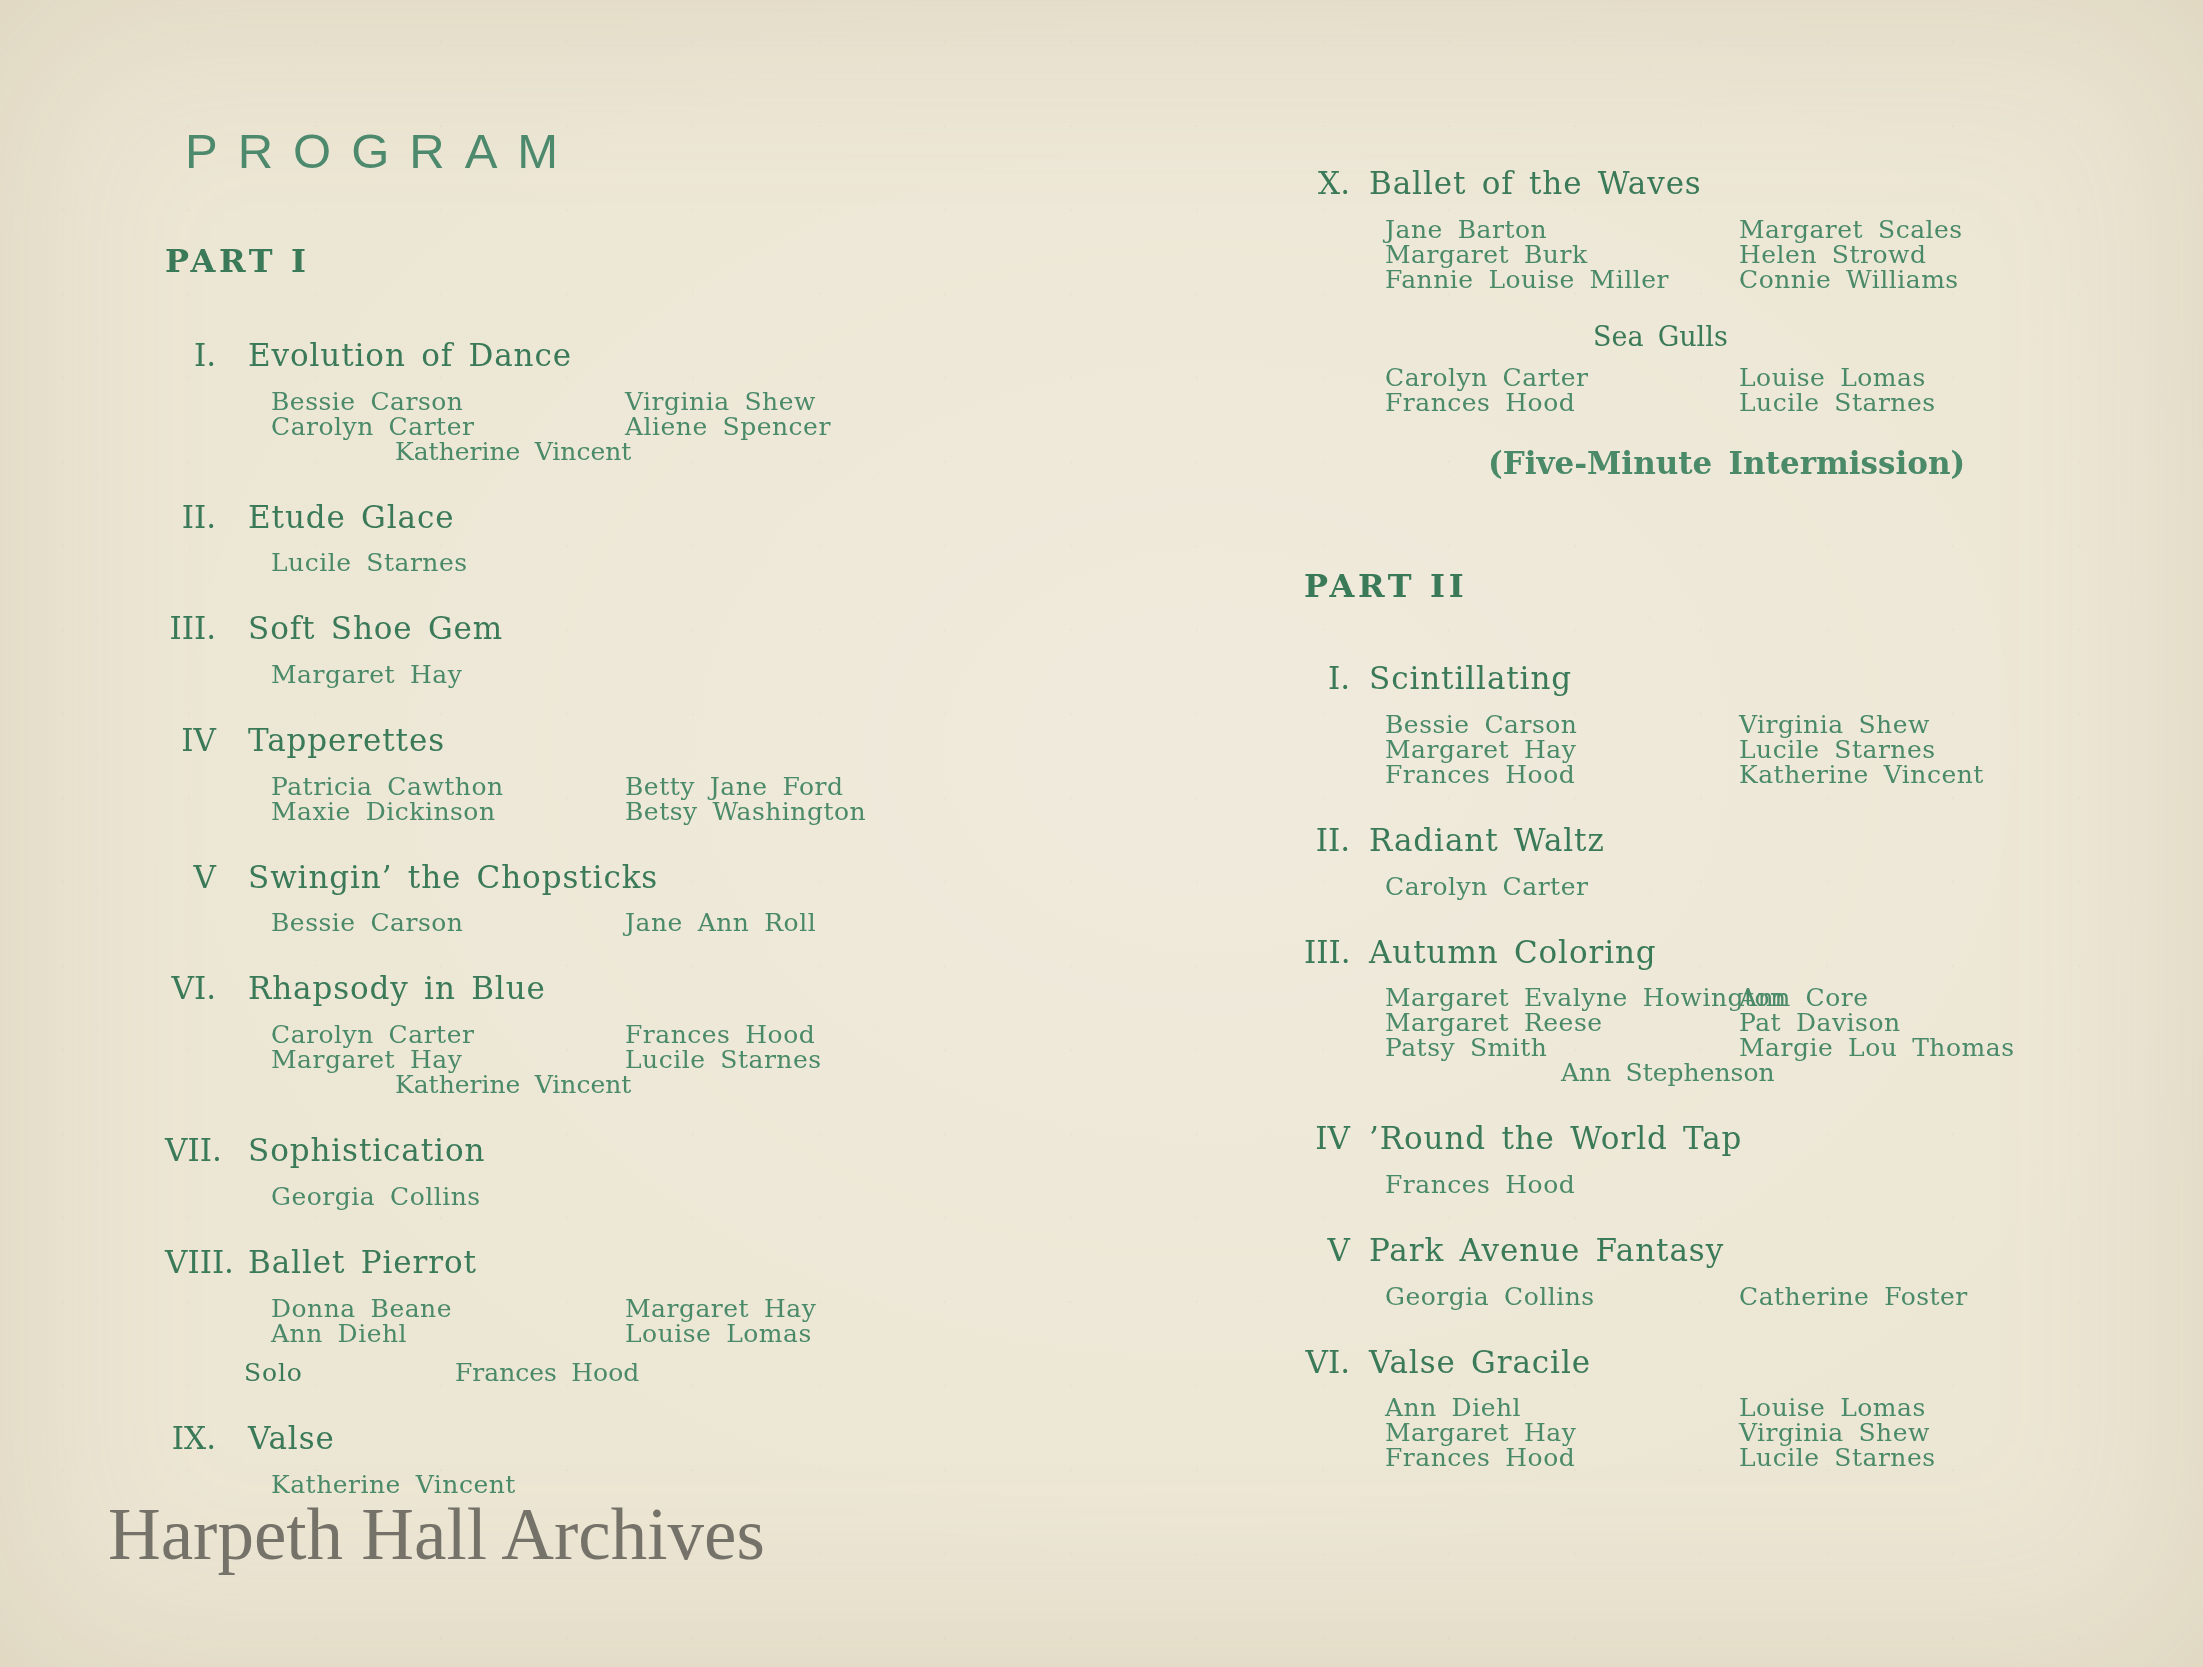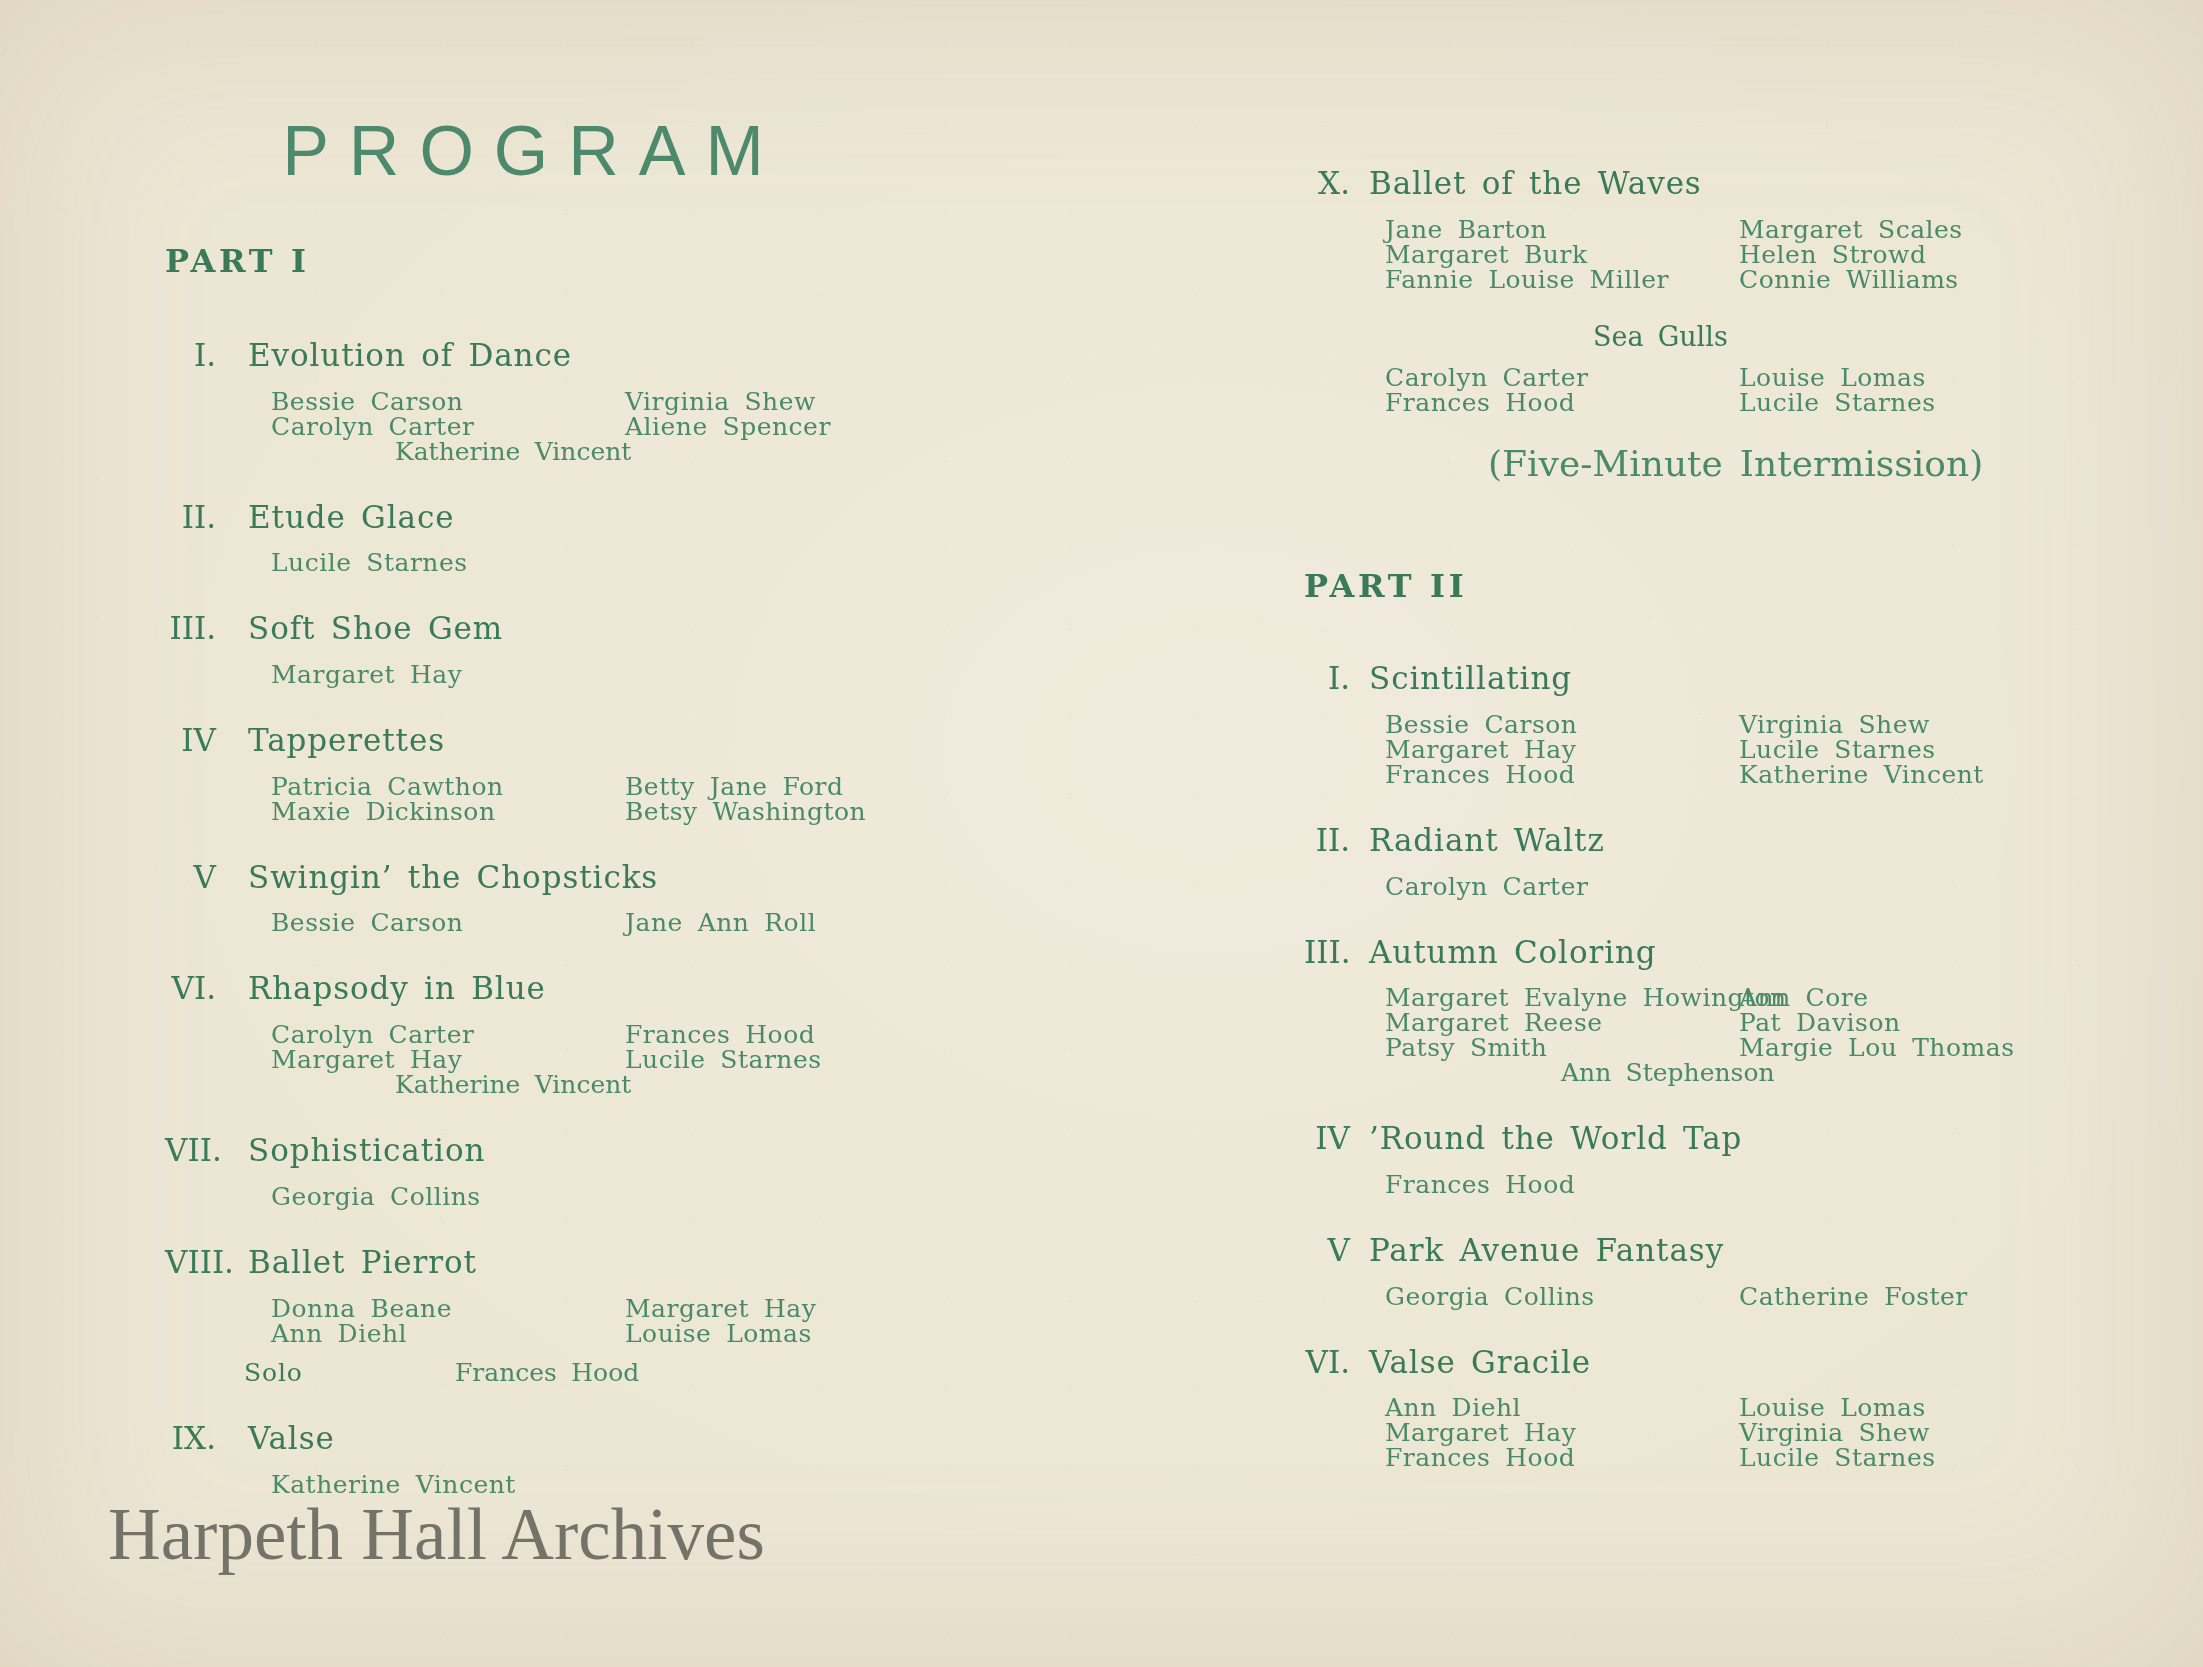--- a/index.html
+++ b/index.html
@@ -26,24 +26,24 @@
 
   
   .page{position:absolute;}
   .page-left{left:165px; top:119px; width:716px;}
   .page-right{left:1304px; top:165px; width:698px;}
 
   h1.program-title{
     margin:0;
     font-family:"Liberation Sans",sans-serif;
     font-weight:400;
-    font-size:70px;
+    font-size:49px;
     line-height:64px;
     letter-spacing:20px;
-    text-align:center;
+    text-align:left;
     color:#4d8a6d;
     text-indent:20px; 
   }
   h2.part-heading{
     margin:62px 0 59px 0;
     font-size:32px;
     line-height:33px;
     font-weight:700;
     letter-spacing:3.7px;
     text-align:left;
@@ -72,21 +72,21 @@
   .center-name{font-size:25px; line-height:25px; word-spacing:6.4px; white-space:nowrap; color:var(--ink);}
   .page-left  .center-name{padding-left:230px;}
   .page-right .center-name{padding-left:257px;}
 
   .solo-row{margin-top:14.7px; padding-left:79px; font-size:25px; line-height:25px; word-spacing:6.4px; color:var(--ink);}
   .solo-label{display:inline-block; width:211px; color:var(--ink-dark); letter-spacing:0.9px;}
 
   .item-subtitle{margin-top:32px; margin-bottom:16.5px; padding-left:289px;
     font-size:27px; line-height:25px; word-spacing:5.5px; color:var(--ink-dark); white-space:nowrap;}
   .intermission-note{margin-top:33px; padding-left:184px;
-    font-size:36px; line-height:31px; word-spacing:5.5px; color:var(--ink); white-space:nowrap;}
+    font-size:31px; line-height:31px; word-spacing:5.5px; color:var(--ink); white-space:nowrap;font-weight:bold;}
 
   
   .watermark{
     position:absolute; left:108px; top:1495px;
     font-family:Liberation Serif, serif;
     font-size:73px; line-height:79px; font-weight:400;
     color:var(--wm); opacity:0.92;
     white-space:nowrap;
   }
 </style>

